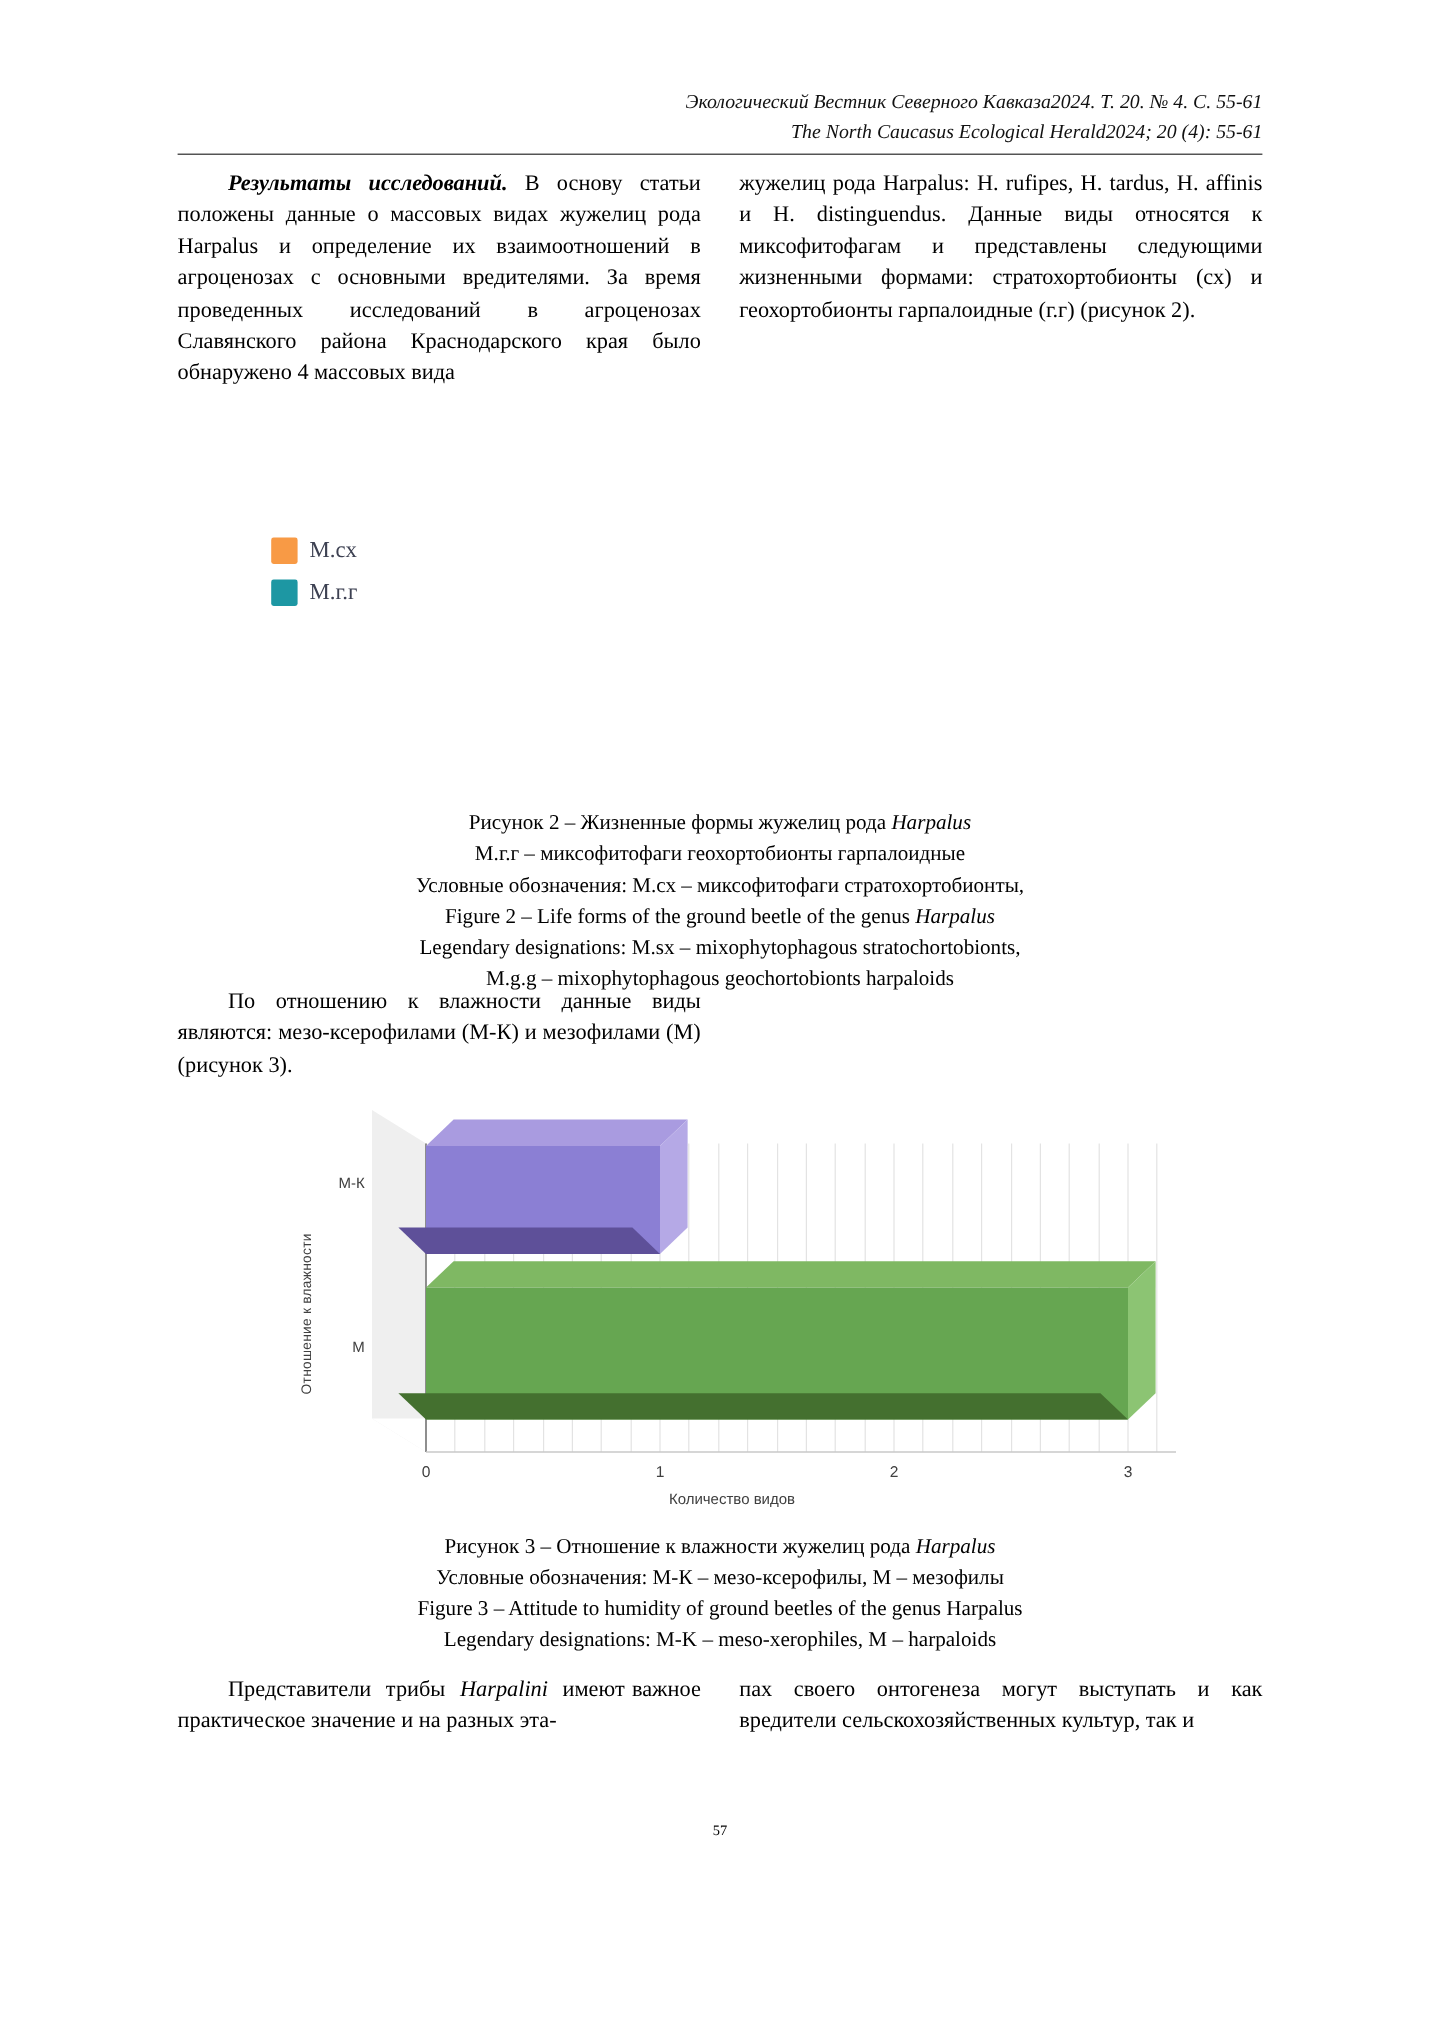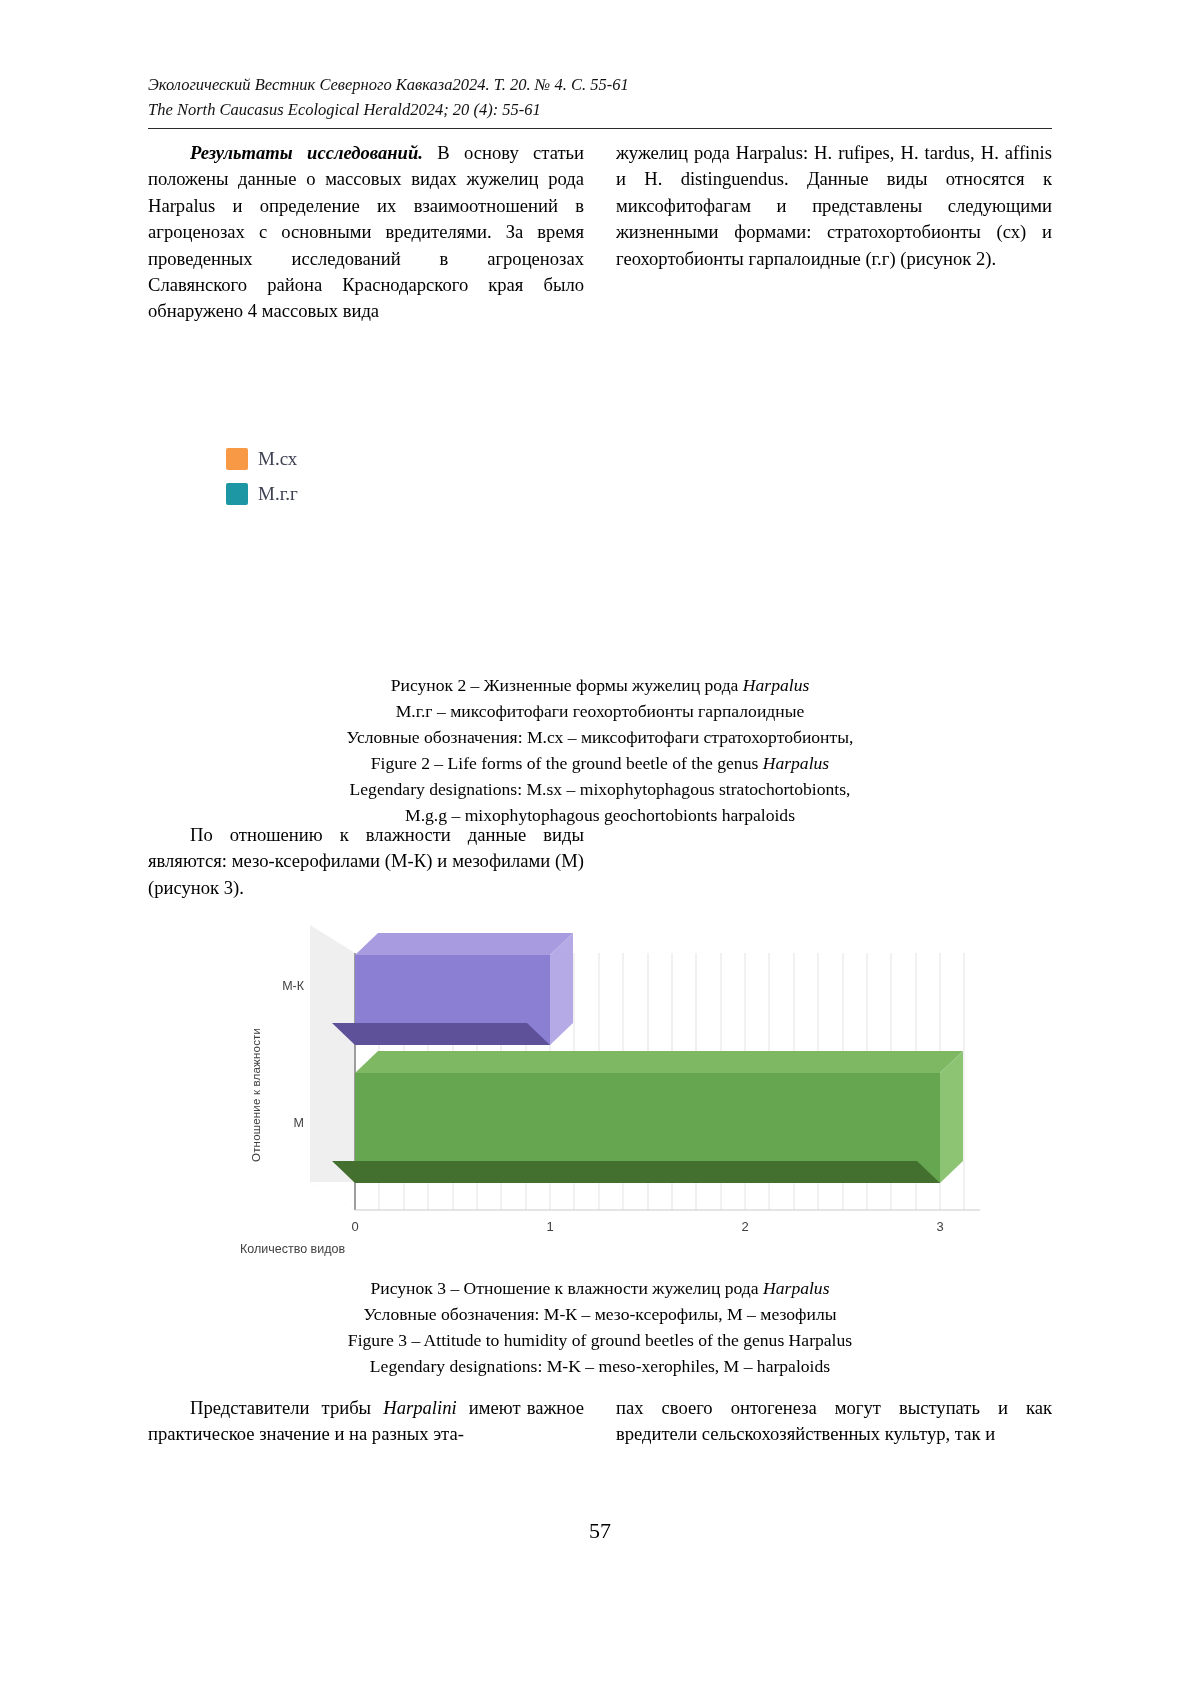--- a/index.html
+++ b/index.html
@@ -27,21 +27,21 @@
   
   .runhead {
     position: absolute;
     left: 148px;
     top: 72px;
     width: 904px;
     height: 56px;
   }
   .runhead-row {
     display: flex;
-    justify-content: flex-start;
+    justify-content: flex-end;
     align-items: baseline;
     font-family: "Liberation Serif", serif;
     font-style: italic;
     font-size: 16.5px;
     line-height: 25px;
     color: #111;
   }
   .runhead-left { white-space: nowrap; }
   .runhead-right { white-space: nowrap; }
   .runhead-rule {
@@ -160,20 +160,21 @@
     font-size: 11.5px;
     letter-spacing: 0.2px;
     color: #404040;
     text-align: center;
   }
   .xlabel3 {
     position: absolute;
     left: 0;
     top: 337px;
     width: 740px;
+    text-align: center;
     font-family: "Liberation Sans", sans-serif;
     font-size: 12.5px;
     color: #404040;
   }
   .catlabel {
     position: absolute;
     font-family: "Liberation Sans", sans-serif;
     font-size: 12.5px;
     color: #404040;
     text-align: right;
@@ -198,21 +199,21 @@
     gap: 32px;
   }
 
   .pagenum {
     position: absolute;
     left: 0;
     top: 1518px;
     width: 1200px;
     text-align: center;
     font-family: "Liberation Serif", serif;
-    font-size: 22px;
+    font-size: 12px;
     color: #000;
   }
 </style>
 </head>
 <body>
 
 <div class="page">
 
   <div class="runhead">
     <div class="runhead-row">

